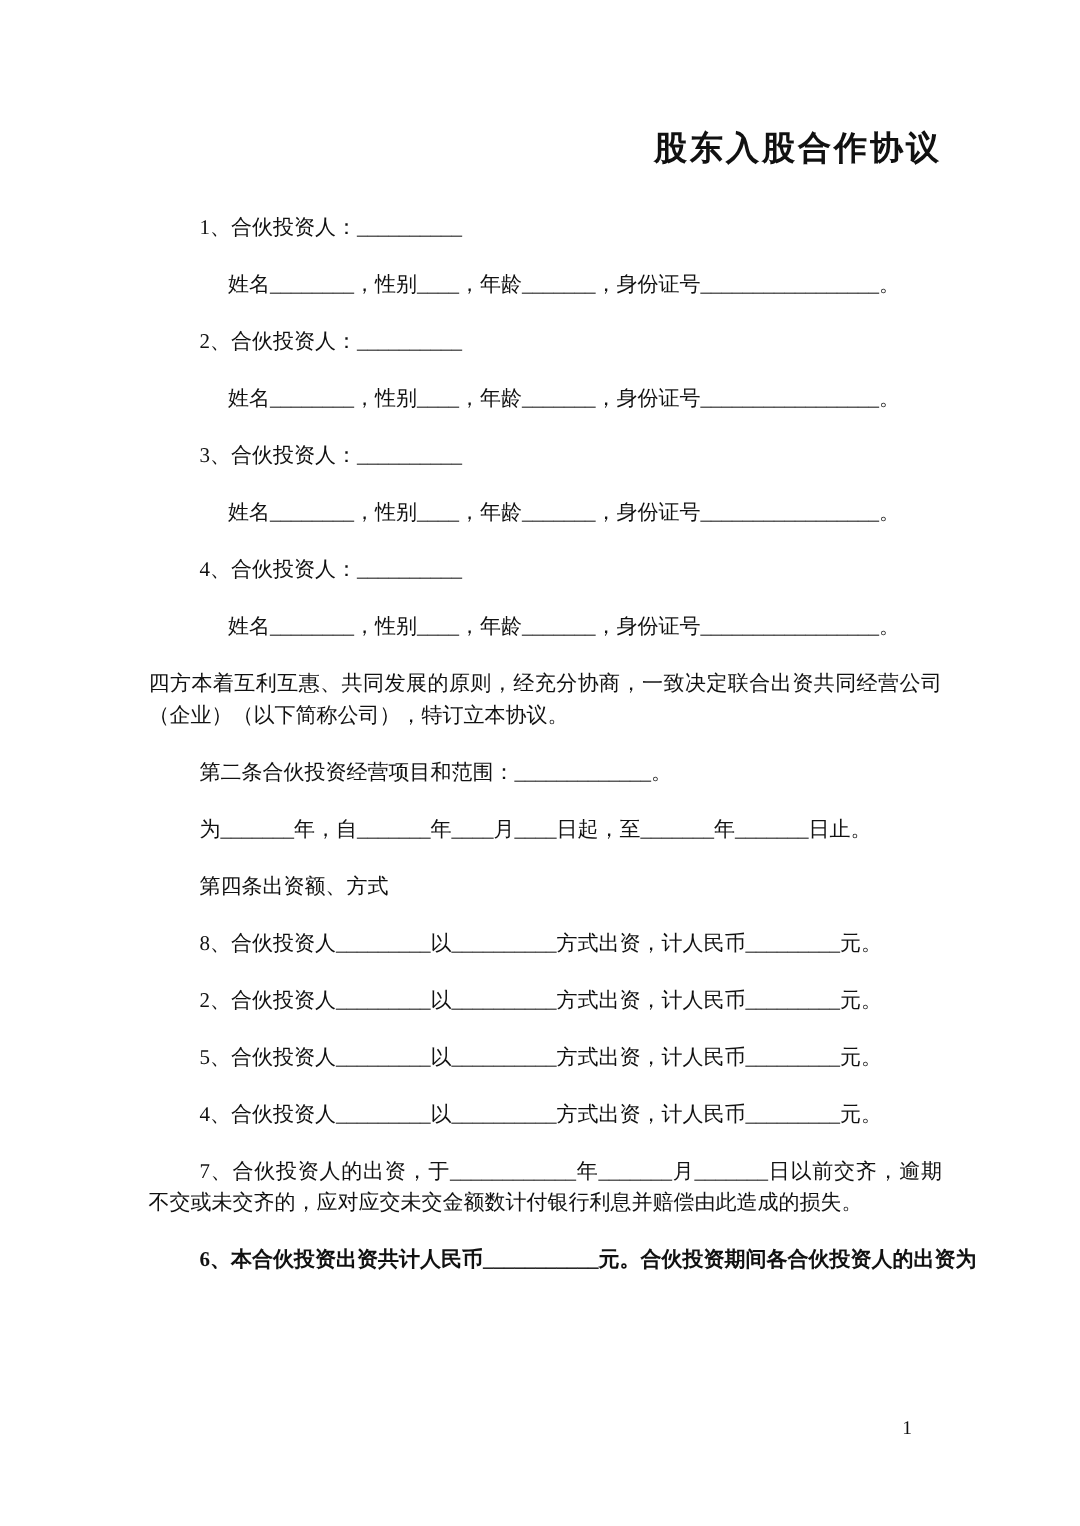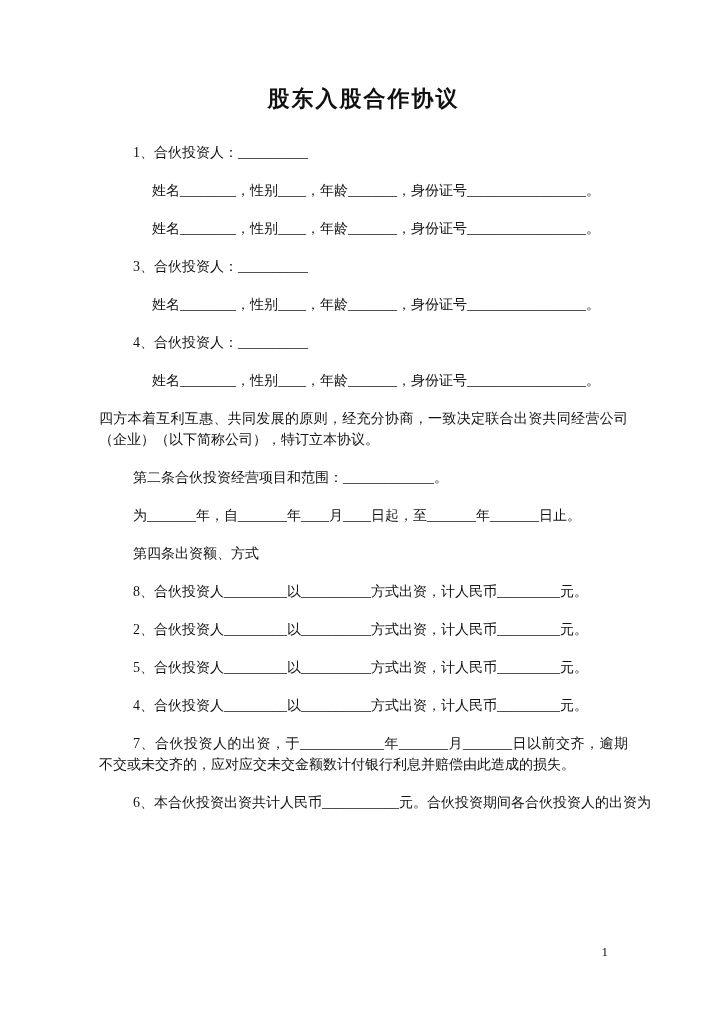--- a/index.html
+++ b/index.html
@@ -13,32 +13,32 @@
     font-family: "Liberation Serif", "DejaVu Serif", serif;
     font-size: 14px;
     color: #111111;
     overflow: hidden;
   }
   .title {
     margin: 0 0 27px 0;
     font-size: 22px;
     font-weight: bold;
     line-height: 32px;
-    text-align: center;
+    text-align: right;
     letter-spacing: 2px;
   }
   .page p {
     margin: 0 0 17px 0;
     line-height: 21px;
   }
   .clause { text-indent: 34px; }
   .detail { text-indent: 53px; }
   .preamble { text-align: justify; }
   .wrapped { text-indent: 34px; text-align: justify; }
-  .oneline { text-indent: 34px; white-space: nowrap; }
+  .oneline { text-indent: 34px; white-space: nowrap; font-weight: bold; }
   .page-number {
     position: absolute;
     top: 944px;
     right: 112px;
     font-size: 13px;
     line-height: 16px;
   }
 </style>
 </head>
 <body>
@@ -46,20 +46,21 @@
 <div class="page">
 
   <h1 class="title">股东入股合作协议</h1>
 
   <div>
     <p class="clause">1、合伙投资人：__________</p>
     <p class="detail">姓名________，性别____，年龄_______，身份证号_________________。</p>
   </div>
 
   <div>
+    <p class="clause">2、合伙投资人：__________</p>
     <p class="detail">姓名________，性别____，年龄_______，身份证号_________________。</p>
   </div>
 
   <div>
     <p class="clause">3、合伙投资人：__________</p>
     <p class="detail">姓名________，性别____，年龄_______，身份证号_________________。</p>
   </div>
 
   <div>
     <p class="clause">4、合伙投资人：__________</p>

